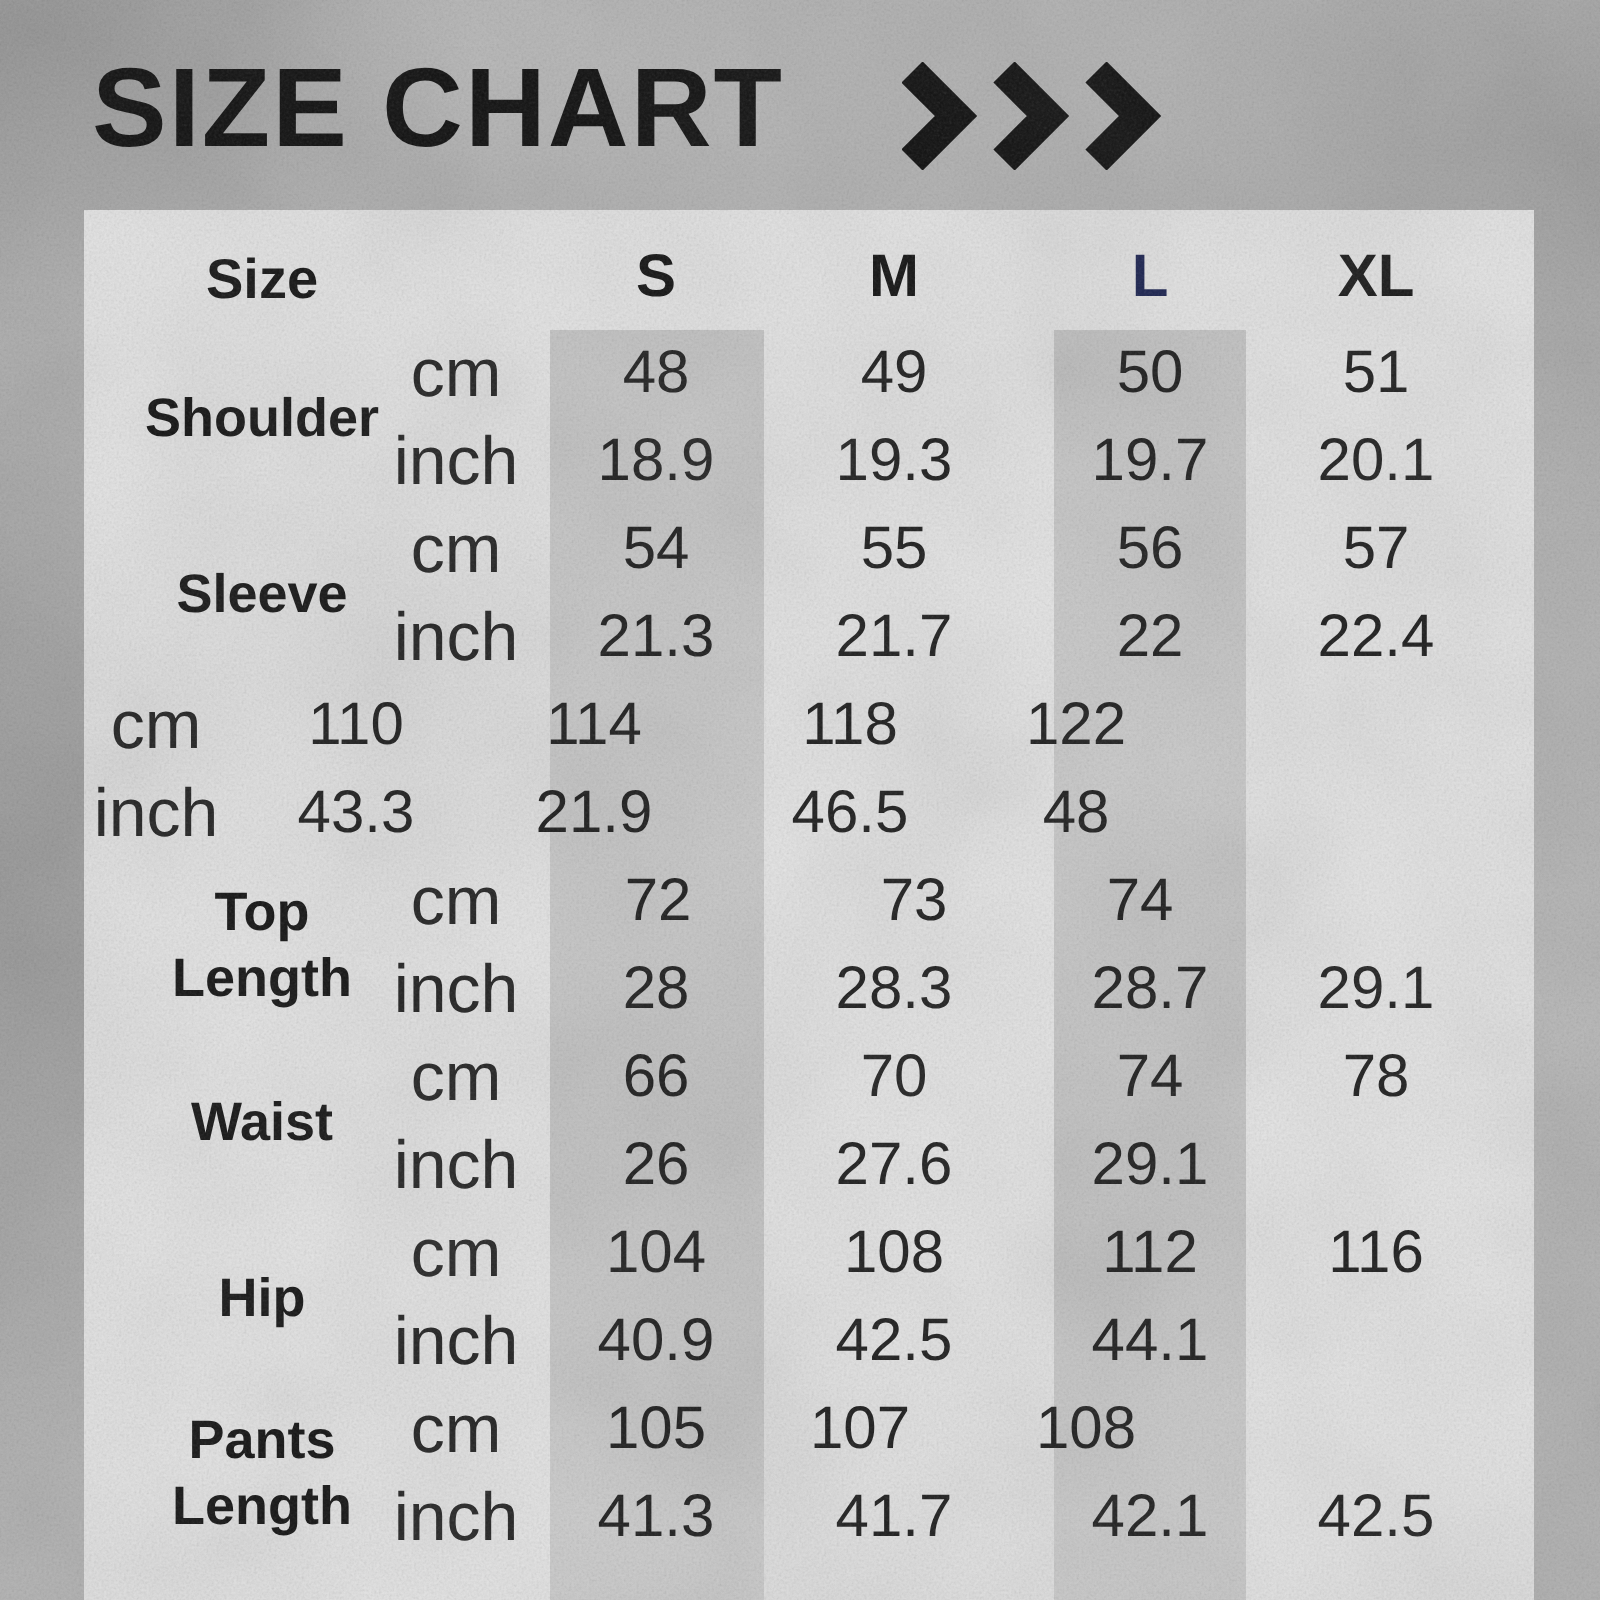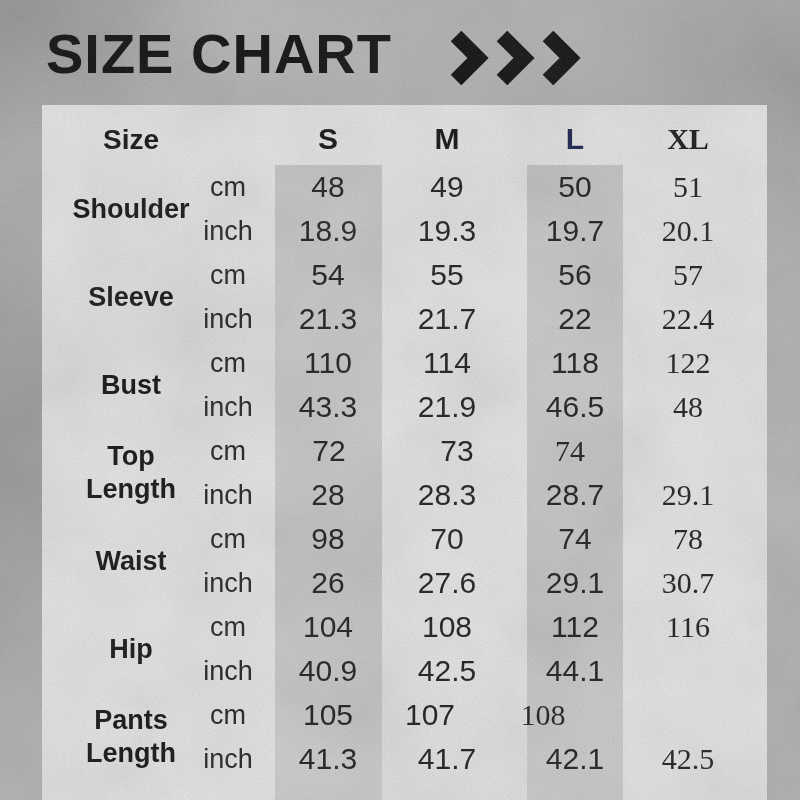--- a/index.html
+++ b/index.html
@@ -38,25 +38,25 @@
   .hrow,.drow{display:flex;}
   .hrow{height:60px;}
   .drow{height:44px;}
   .group{display:flex;}
   .gcol{display:flex;flex-direction:column;}
   .cell{display:flex;align-items:center;justify-content:center;box-sizing:border-box;
         font-size:30px;color:#1f1f1f;white-space:pre-line;text-align:center;}
   .c-label{width:150px;padding-left:28px;font-weight:bold;font-size:27px;line-height:33px;color:#141414;}
   .g-label{align-self:stretch;}
   .group .c-label{height:88px;}
-  .c-unit{width:72px;font-size:27px;color:#242424;}
+  .c-unit{width:72px;font-size:34px;color:#242424;}
   .c-s{width:118px;padding-left:10px;}
   .c-m{width:145px;padding-right:15px;}
   .c-l{width:96px;}
-  .c-xl{width:144px;padding-right:14px;font-family:Liberation Serif, serif;}
+  .c-xl{width:144px;padding-right:14px;}
   .hd{font-weight:bold;font-size:30px;color:#141414;padding-top:8px;}
   .hd.c-label{font-size:28px;}
   .hd-l{color:#1c2452;}
   .noise{position:absolute;left:0;top:0;z-index:30;pointer-events:none;}
 </style>
 </head>
 <body>
 
 <div class="page">
 
@@ -121,21 +121,20 @@
             <div class="cell c-unit">inch</div>
             <div class="cell c-s">21.3</div>
             <div class="cell c-m">21.7</div>
             <div class="cell c-l">22</div>
             <div class="cell c-xl">22.4</div>
           </div>
         </div>
       </div>
 
       <div class="group">
-        <div class="cell c-label g-label">Bust</div>
         <div class="gcol">
           <div class="drow">
             <div class="cell c-unit">cm</div>
             <div class="cell c-s">110</div>
             <div class="cell c-m">114</div>
             <div class="cell c-l">118</div>
             <div class="cell c-xl">122</div>
           </div>
           <div class="drow">
             <div class="cell c-unit">inch</div>
@@ -164,31 +163,30 @@
             <div class="cell c-xl">29.1</div>
           </div>
         </div>
       </div>
 
       <div class="group">
         <div class="cell c-label g-label">Waist</div>
         <div class="gcol">
           <div class="drow">
             <div class="cell c-unit">cm</div>
-            <div class="cell c-s">98</div>
+            <div class="cell c-s">66</div>
             <div class="cell c-m">70</div>
             <div class="cell c-l">74</div>
             <div class="cell c-xl">78</div>
           </div>
           <div class="drow">
             <div class="cell c-unit">inch</div>
             <div class="cell c-s">26</div>
             <div class="cell c-m">27.6</div>
             <div class="cell c-l">29.1</div>
-            <div class="cell c-xl">30.7</div>
           </div>
         </div>
       </div>
 
       <div class="group">
         <div class="cell c-label g-label">Hip</div>
         <div class="gcol">
           <div class="drow">
             <div class="cell c-unit">cm</div>
             <div class="cell c-s">104</div>

